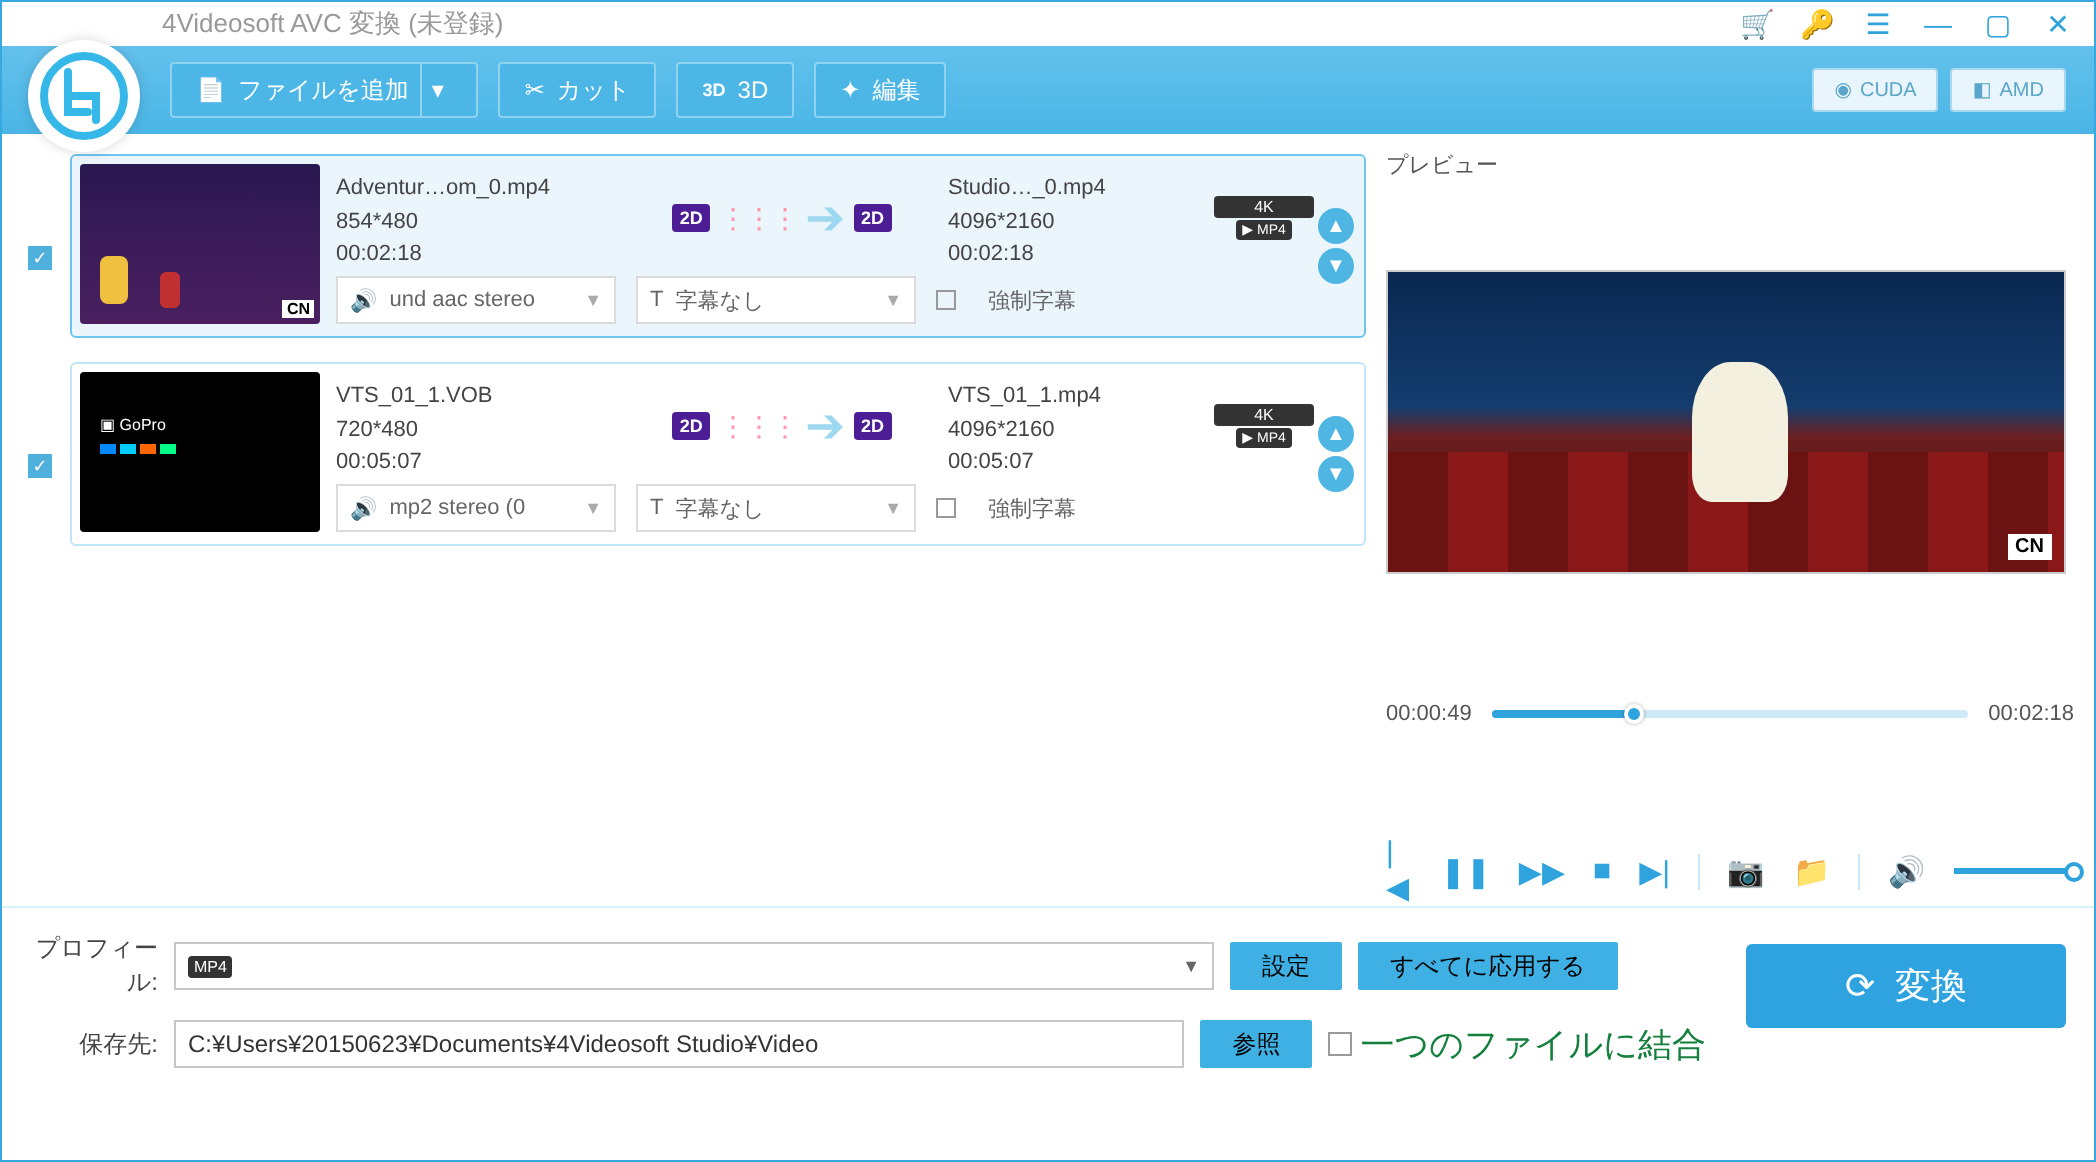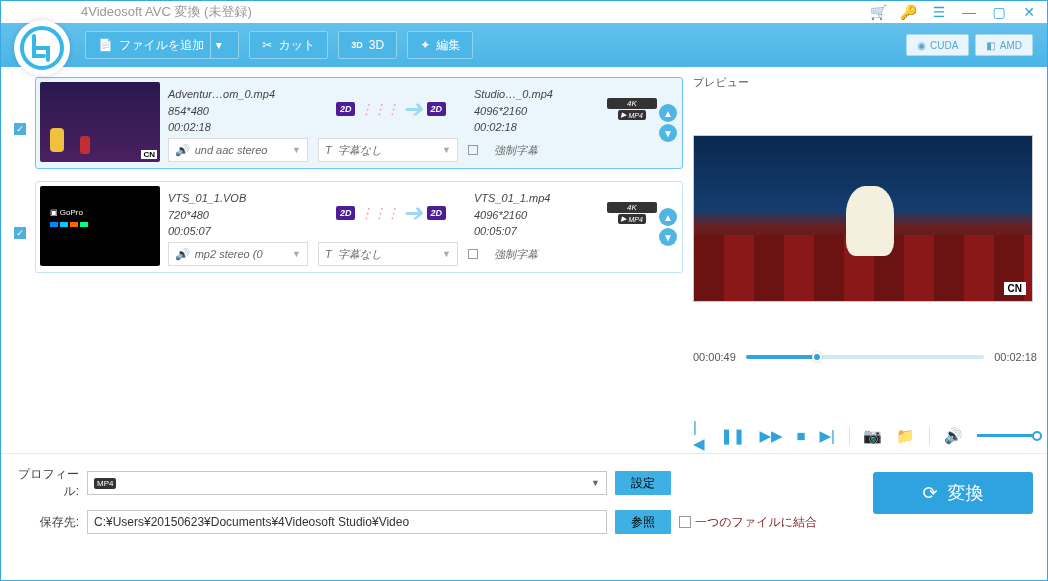--- a/index.html
+++ b/index.html
@@ -16,21 +16,21 @@
 .gpu-badges { margin-left: auto; display: flex; gap: 6px; }
 .gpu-badge { height: 22px; padding: 0 10px; border: 1px solid #a8d9ef; background: #e8f5fc; color: #5aa5c9; font-size: 10px; border-radius: 2px; display: flex; align-items: center; gap: 4px; }
 .body-row { display: flex; height: 386px; }
 .file-list { flex: 1; padding: 10px 6px 10px 10px; overflow: auto; }
 .file-item { border: 1px solid #bfe6f6; border-radius: 3px; margin-bottom: 12px; display: flex; align-items: stretch; padding: 4px; gap: 8px; background:#fff; }
 .file-item.selected { border-color: #6cc6ed; background: #eaf6fc; }
 .chk-col { width: 18px; display: flex; align-items: center; justify-content: center; }
 .chk { width: 12px; height: 12px; border: 1px solid #4fb0de; background: #4fb0de; color: #fff; font-size: 9px; display:flex; align-items:center; justify-content:center;}
 .thumb { width: 120px; height: 80px; background: #1a1a3a; border-radius: 2px; flex-shrink: 0; position: relative; overflow: hidden; }
 .thumb .cnbadge { position:absolute; bottom:3px; right:3px; background:#fff; color:#000; font-size:8px; padding:0 2px; font-weight:bold;}
-.info-col { flex: 1; display: flex; flex-direction: column; font-style: italic; }
+.info-col { flex: 1; display: flex; flex-direction: column; }
 .info-top { display: flex; height: 54px; }
 .src-info, .dst-info { width: 140px; font-size: 11px; color: #444; line-height: 1.5; padding-top: 4px; }
 .arrow-col { flex: 1; display: flex; align-items: center; justify-content: center; gap: 4px; }
 .tag2d { background:#4c1d95; color:#fff; font-size:9px; padding:2px 4px; border-radius:2px; font-weight:bold;}
 .arrow-shape { color:#9ed8f0; font-size:24px; }
 .dots{ color:#f9a; font-size:14px; letter-spacing:-1px;}
 .fmt-badge { width: 36px; display:flex; flex-direction:column; align-items:center; justify-content:center; gap:1px;}
 .fmt-top{ background:#333; color:#fff; font-size:8px; padding:1px 20px; border-radius:2px;}
 .fmt-bot{ background:#333; color:#fff; font-size:7px; padding:1px 3px; border-radius:2px; display:flex; align-items:center; gap:2px;}
 .spin-col { width: 20px; display:flex; flex-direction:column; gap:2px; align-items:center; justify-content:center;}
@@ -39,37 +39,37 @@
 .combo { height: 24px; border: 1px solid #dcdcdc; background: #fff; font-size: 11px; color: #666; display: flex; align-items: center; padding: 0 6px; gap: 6px; min-width: 140px; cursor:pointer;}
 .combo .dd { margin-left: auto; color:#aaa; font-size:9px;}
 .subforce { font-size:11px; color:#666; display:flex; align-items:center; gap:16px;}
 .preview-pane { width: 358px; padding: 8px 10px 0 4px; display:flex; flex-direction:column;gap:41px;}
 .prev-label { font-size: 11px; color: #555; margin-bottom: 4px; }
 .prev-video { width: 340px; height: 236px; background: #000; border:1px solid #ccc; position:relative; overflow:hidden;}
 .prev-video .sky{position:absolute;inset:0;background:linear-gradient(#0a2850 0%,#143d6e 45%,#6b1f1f 55%,#3a0808 100%);}
 .prev-video .ground{position:absolute;bottom:0;left:0;right:0;height:40%;background:repeating-linear-gradient(90deg,#6b1212 0 30px,#8a1818 30px 60px);}
 .prev-video .char{position:absolute;left:45%;top:30%;width:48px;height:70px;background:#f4f0e0;border-radius:40% 40% 20% 20%;}
 .prev-video .cn{position:absolute;bottom:6px;right:6px;background:#fff;color:#000;font-size:10px;font-weight:bold;padding:1px 4px;}
-.timeline { display:flex; align-items:center; gap:10px; margin-top:8px; font-size:11px; color:#555;text-align:center;}
+.timeline { display:flex; align-items:center; gap:10px; margin-top:23px; font-size:11px; color:#555;text-align:center;}
 .track { flex:1; height:4px; background:#cfeaf7; position:relative; border-radius:2px;}
 .track .prog{ position:absolute; left:0; top:0; bottom:0; width:30%; background:#2fa3dd; border-radius:2px;}
 .track .knob{ position:absolute; left:30%; top:50%; transform:translate(-50%,-50%); width:10px; height:10px; border-radius:50%; background:#2fa3dd; border:2px solid #fff; box-shadow:0 0 2px rgba(0,0,0,.3);}
 .player-ctrls { display:flex; align-items:center; gap:14px; margin-top:14px; color:#2fa3dd; font-size:15px;}
 .player-ctrls .sep{ width:1px; height:18px; background:#cde6f2;}
 .vol-track{ width:70px; height:3px; background:#2fa3dd; position:relative;}
 .vol-track .vk{position:absolute; right:0; top:50%; transform:translate(50%,-50%); width:10px; height:10px; border:2px solid #2fa3dd; background:#fff; border-radius:50%;}
 .bottom-bar { border-top: 1px solid #d9eef8; padding: 12px 14px; display:flex; gap:20px; align-items:flex-start; background:#fff;}
 .settings-col { flex:1; display:flex; flex-direction:column; gap:10px;}
 .row { display:flex; align-items:center; gap:8px;}
 .lbl { font-size:12px; color:#444; width:64px; text-align:right;}
 .big-combo { flex:1; max-width:520px; height:24px; border:1px solid #c7c7c7; display:flex; align-items:center; padding:0 6px; font-size:12px; color:#333; gap:6px; cursor:pointer;}
 .big-combo .dd{margin-left:auto; color:#666; font-size:9px;}
 .textbox { flex:1; max-width:520px; height:24px; border:1px solid #c7c7c7; padding:0 6px; font-size:12px; color:#333;}
 .blue-btn { height:24px; padding:0 16px; background:#3fb0e4; color:#000000; border:none; font-size:12px; cursor:pointer; border-radius:1px;}
-.merge-chk { display:flex; align-items:center; gap:4px; font-size:12px; color:#7f1d1d;}
+.merge-chk { display:flex; align-items:center; gap:4px; font-size:17px; color:#15803d;}
 .merge-chk .box{width:12px;height:12px;border:1px solid #999;}
 .convert-btn { width:160px; height:42px; background:#2fa3e0; color:#fff; font-size:18px; border:none; border-radius:3px; display:flex; align-items:center; justify-content:center; gap:10px; cursor:pointer; margin-top:6px;}
 .ic-cut::before{content:"✂";}
 .pc{cursor:pointer;}
 </style>
 </head>
 <body>
 
 <div class="titlebar">
   <div class="app-logo">
@@ -278,20 +278,21 @@
 
 <div class="bottom-bar">
   <div class="settings-col">
     <div class="row">
       <div class="lbl">プロフィール:</div>
       <div class="big-combo">
         <span class="fmt-bot" style="background:#333;color:#fff;font-size:8px;padding:1px 3px;">MP4</span>
         <span class="dd">▼</span>
       </div>
       <button class="blue-btn">設定</button>
+      <button class="blue-btn">すべてに応用する</button>
     </div>
     <div class="row">
       <div class="lbl">保存先:</div>
       <input class="textbox" value="C:¥Users¥20150623¥Documents¥4Videosoft Studio¥Video" style="">
       <button class="blue-btn">参照</button>
       <label class="merge-chk">
           <span class="box"></span>
           <span>一つのファイルに結合</span>
         </label>
     </div>

